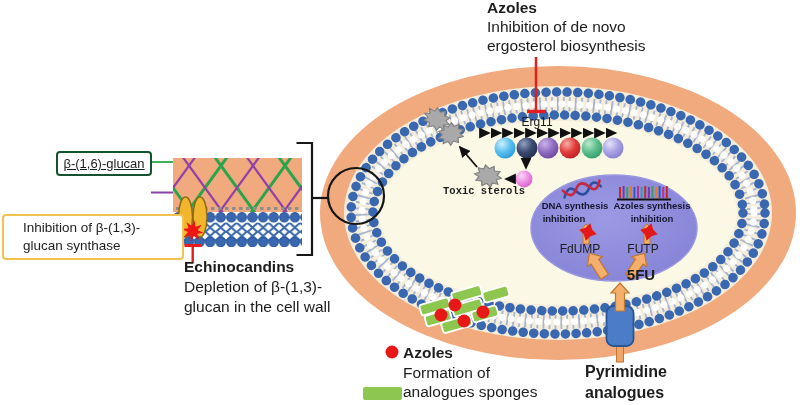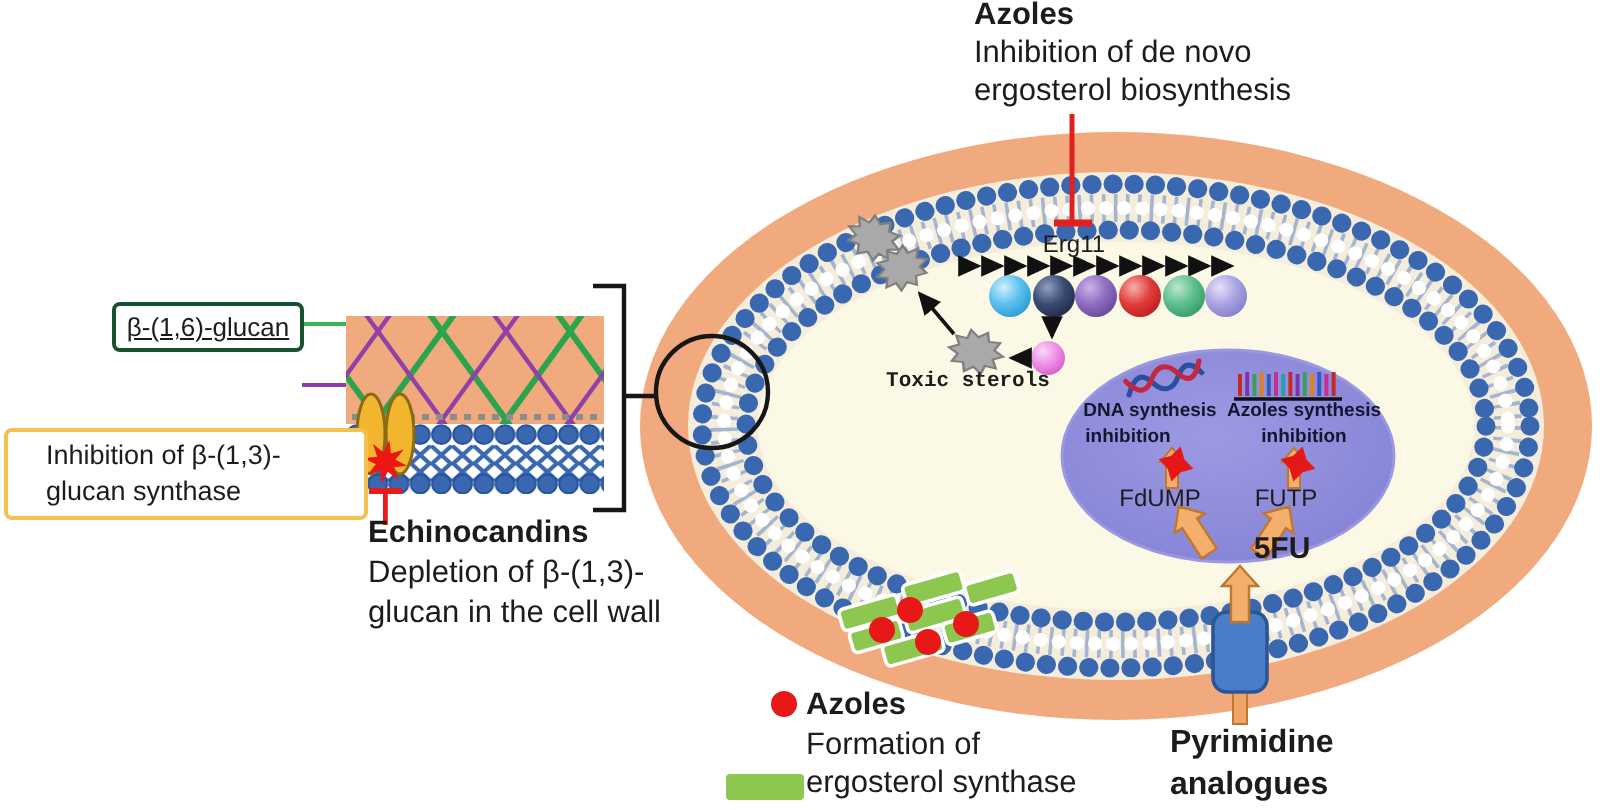--- a/index.html
+++ b/index.html
@@ -260,21 +260,21 @@
 <div class="lbl ctr nuc" style="left:564px;top:214px;">inhibition</div>
 <div class="lbl ctr nuc" style="left:652px;top:201px;">Azoles synthesis</div>
 <div class="lbl ctr nuc" style="left:652px;top:214px;">inhibition</div>
 <div class="lbl ctr tinybold" style="left:580px;top:244px;">FdUMP</div>
 <div class="lbl ctr tinybold" style="left:643px;top:244px;">FUTP</div>
 <div class="lbl ctr" style="left:617px;top:267px;font-size:15px;font-weight:bold;line-height:16px;margin-left:24px;">5FU</div>
 
 <div class="lbl" style="left:403px;top:343px;line-height:19.5px;">
   <b>Azoles</b><br>
   <span>Formation of</span><br>
-  <span>ergosterol synthase</span>
+  <span>analogues sponges</span>
 </div>
 
 <div class="lbl" style="left:585px;top:362px;font-size:16px;font-weight:bold;line-height:20.5px;">
   <span>Pyrimidine</span><br>
   <span>analogues</span>
 </div>
 
 </div>
 
 </body></html>

